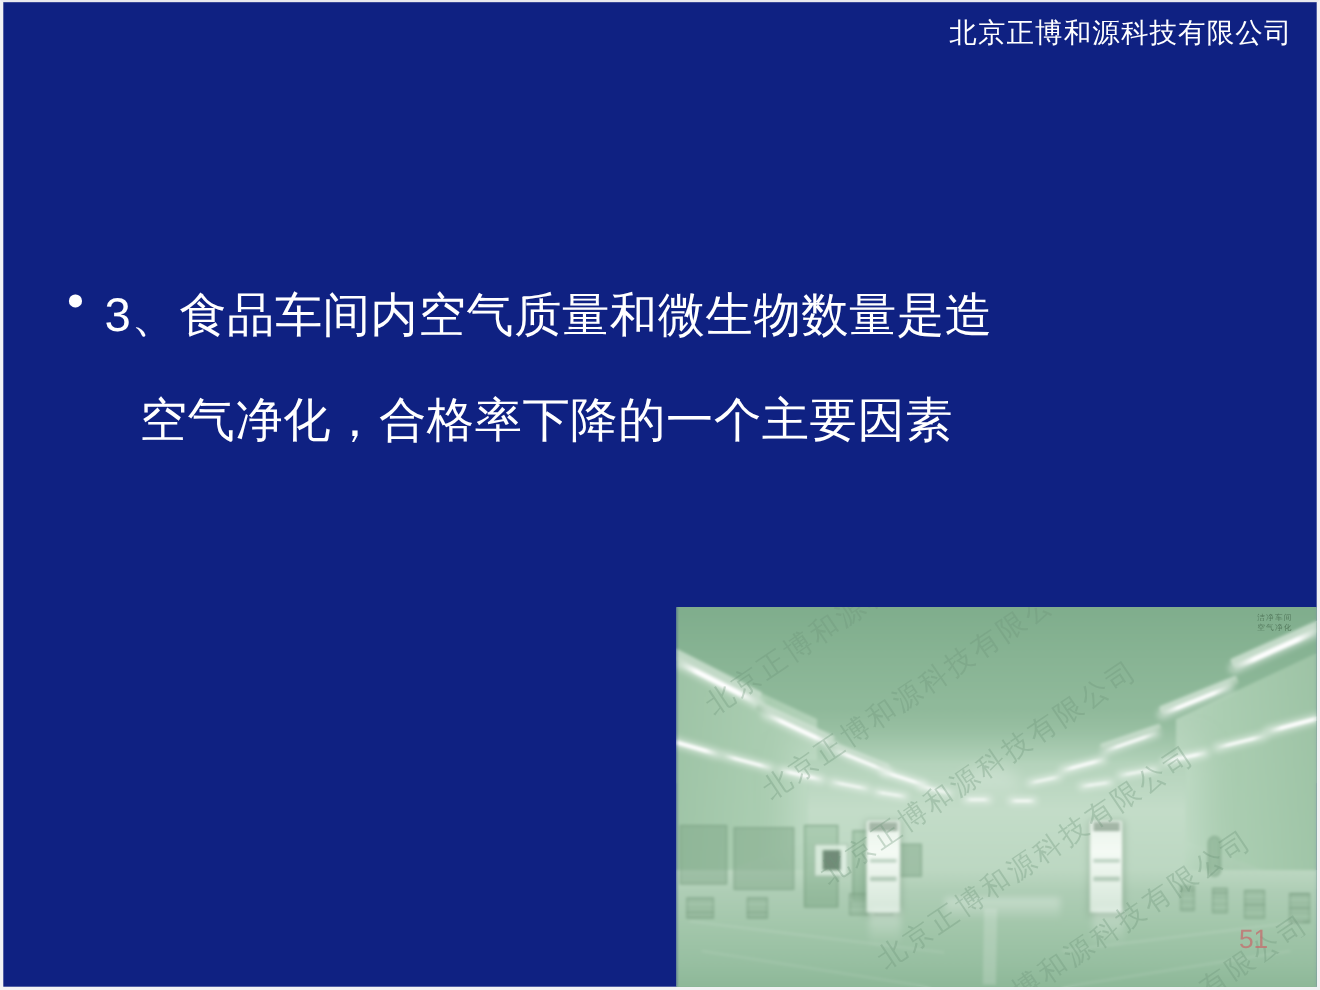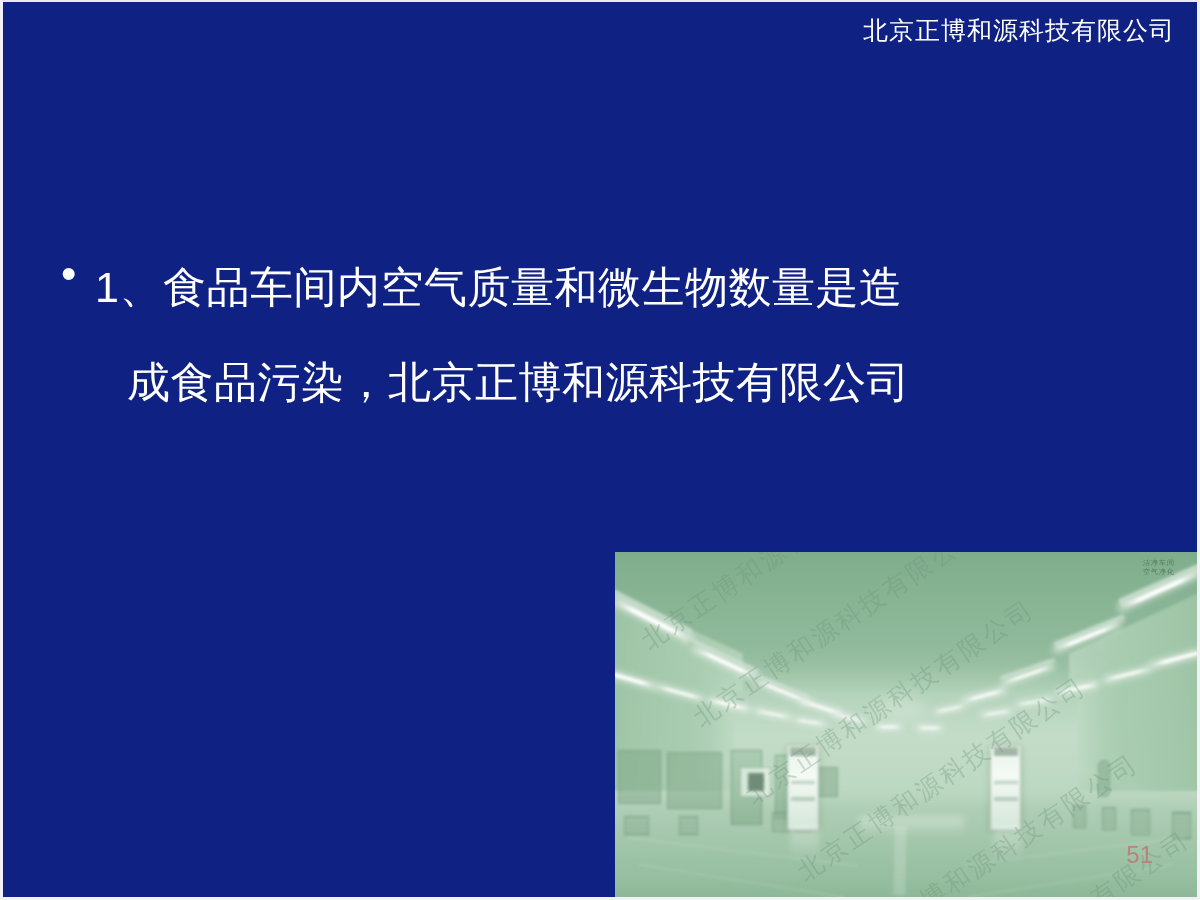--- a/index.html
+++ b/index.html
@@ -251,22 +251,22 @@
 
 <div id="slide">
 
   <div id="company-header">北京正博和源科技有限公司</div>
 
 
   <div id="body-block">
     <div class="bullet-row">
       <span class="bullet-marker">•</span>
       <span class="bullet-text">
-        <span class="line1">1、食品车间内空气质量和微生物数量是造</span>
-        <span class="line2">成食品污染，北京正博和源科技有限公司</span>
+        <span class="line1">3、食品车间内空气质量和微生物数量是造</span>
+        <span class="line2">空气净化，合格率下降的一个主要因素</span>
       </span>
     </div>
   </div>
 
   <div id="cleanroom-photo">
     <div class="photo-base"></div>
     <div class="ceiling"></div>
     <div class="wall-left"></div>
     <div class="wall-right"></div>
     <div class="back-wall"></div>

